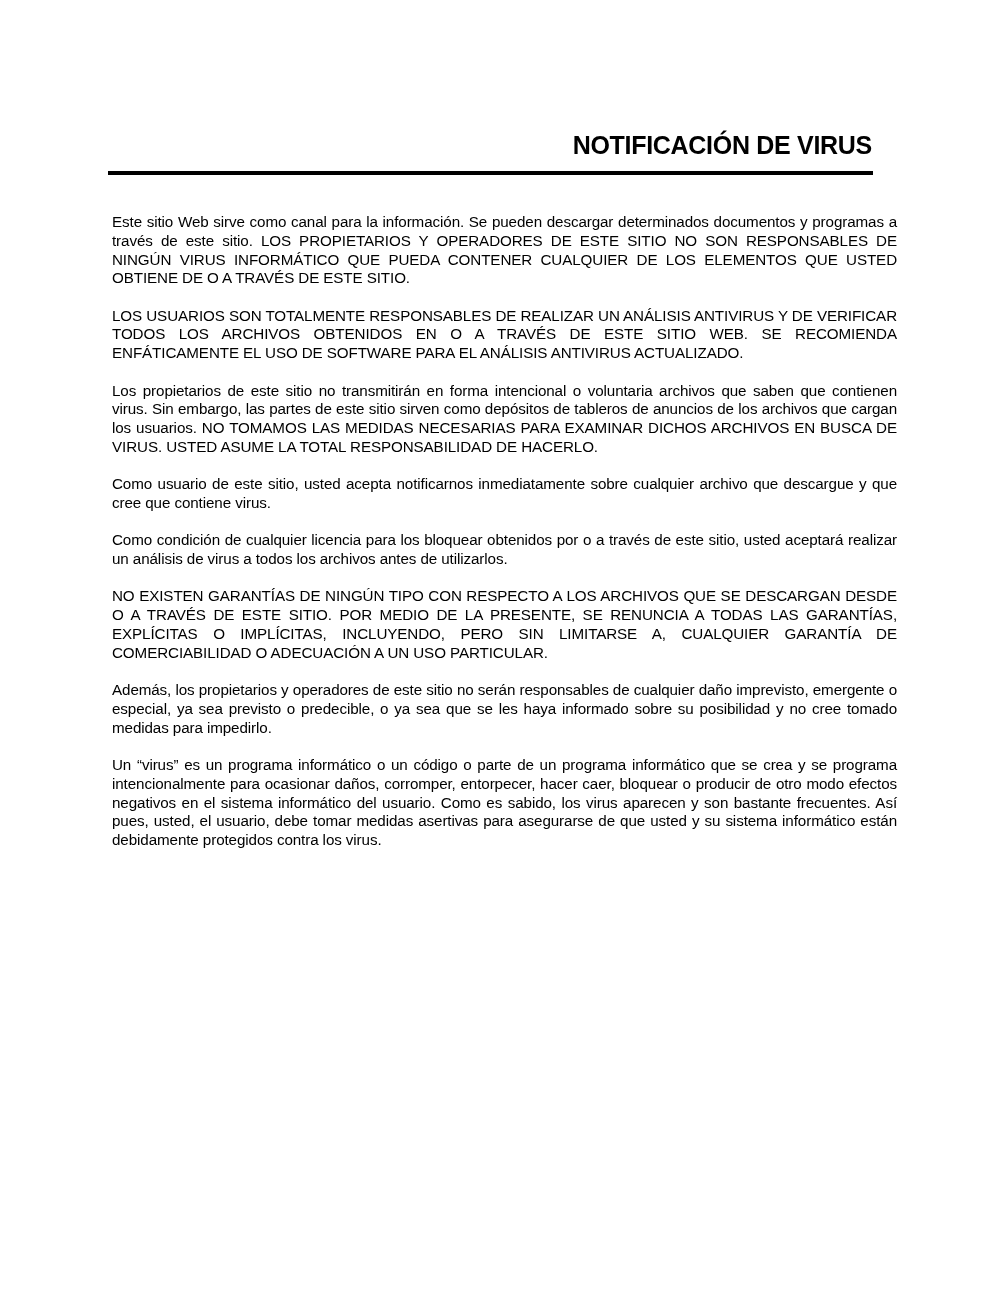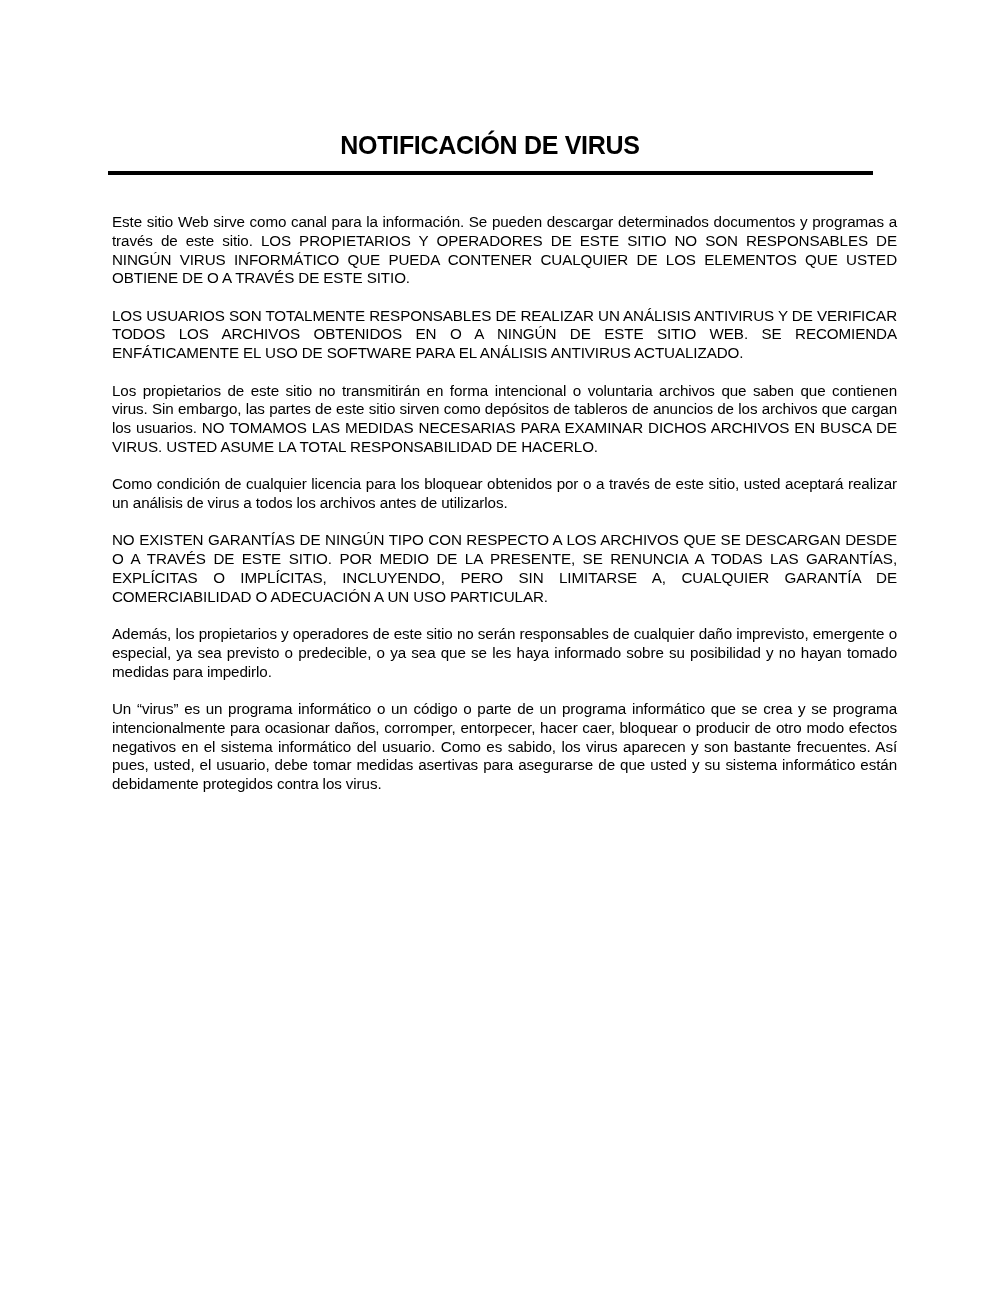--- a/index.html
+++ b/index.html
@@ -21,21 +21,21 @@
       top: 0;
       width: 1000px;
       height: 1290px;
       background: #ffffff;
     }
     .title {
       position: absolute;
       left: 108px;
       width: 764px;
       top: 128px;
-      text-align: center;
+      text-align: right;
       font-size: 25px;
       font-weight: bold;
       letter-spacing: -0.3px;
       line-height: 34px;
       margin: 0;
     }
     .rule {
       position: absolute;
       left: 108px;
       top: 171px;
@@ -59,20 +59,21 @@
   </style>
 </head>
 <body>
 
 <div class="page">
   <h1 class="title">NOTIFICACIÓN DE VIRUS</h1>
   <div class="rule"></div>
 
   <div class="body-text">
     <p class="para">Este sitio Web sirve como canal para la información. Se pueden descargar determinados documentos y programas a través de este sitio. LOS PROPIETARIOS Y OPERADORES DE ESTE SITIO NO SON RESPONSABLES DE NINGÚN VIRUS INFORMÁTICO QUE PUEDA CONTENER CUALQUIER DE LOS ELEMENTOS QUE USTED OBTIENE DE O A TRAVÉS DE ESTE SITIO.</p>
-    <p class="para">LOS USUARIOS SON TOTALMENTE RESPONSABLES DE REALIZAR UN ANÁLISIS ANTIVIRUS Y DE VERIFICAR TODOS LOS ARCHIVOS OBTENIDOS EN O A NINGÚN DE ESTE SITIO WEB. SE RECOMIENDA ENFÁTICAMENTE EL USO DE SOFTWARE PARA EL ANÁLISIS ANTIVIRUS ACTUALIZADO.</p>
+    <p class="para">LOS USUARIOS SON TOTALMENTE RESPONSABLES DE REALIZAR UN ANÁLISIS ANTIVIRUS Y DE VERIFICAR TODOS LOS ARCHIVOS OBTENIDOS EN O A TRAVÉS DE ESTE SITIO WEB. SE RECOMIENDA ENFÁTICAMENTE EL USO DE SOFTWARE PARA EL ANÁLISIS ANTIVIRUS ACTUALIZADO.</p>
     <p class="para">Los propietarios de este sitio no transmitirán en forma intencional o voluntaria archivos que saben que contienen virus. Sin embargo, las partes de este sitio sirven como depósitos de tableros de anuncios de los archivos que cargan los usuarios. NO TOMAMOS LAS MEDIDAS NECESARIAS PARA EXAMINAR DICHOS ARCHIVOS EN BUSCA DE VIRUS. USTED ASUME LA TOTAL RESPONSABILIDAD DE HACERLO.</p>
+    <p class="para">Como usuario de este sitio, usted acepta notificarnos inmediatamente sobre cualquier archivo que descargue y que cree que contiene virus.</p>
     <p class="para">Como condición de cualquier licencia para los bloquear obtenidos por o a través de este sitio, usted aceptará realizar un análisis de virus a todos los archivos antes de utilizarlos.</p>
     <p class="para">NO EXISTEN GARANTÍAS DE NINGÚN TIPO CON RESPECTO A LOS ARCHIVOS QUE SE DESCARGAN DESDE O A TRAVÉS DE ESTE SITIO. POR MEDIO DE LA PRESENTE, SE RENUNCIA A TODAS LAS GARANTÍAS, EXPLÍCITAS O IMPLÍCITAS, INCLUYENDO, PERO SIN LIMITARSE A, CUALQUIER GARANTÍA DE COMERCIABILIDAD O ADECUACIÓN A UN USO PARTICULAR.</p>
-    <p class="para">Además, los propietarios y operadores de este sitio no serán responsables de cualquier daño imprevisto, emergente o especial, ya sea previsto o predecible, o ya sea que se les haya informado sobre su posibilidad y no hayan tomado medidas para impedirlo.</p>
+    <p class="para">Además, los propietarios y operadores de este sitio no serán responsables de cualquier daño imprevisto, emergente o especial, ya sea previsto o predecible, o ya sea que se les haya informado sobre su posibilidad y no cree tomado medidas para impedirlo.</p>
     <p class="para">Un “virus” es un programa informático o un código o parte de un programa informático que se crea y se programa intencionalmente para ocasionar daños, corromper, entorpecer, hacer caer, bloquear o producir de otro modo efectos negativos en el sistema informático del usuario. Como es sabido, los virus aparecen y son bastante frecuentes. Así pues, usted, el usuario, debe tomar medidas asertivas para asegurarse de que usted y su sistema informático están debidamente protegidos contra los virus.</p>
   </div>
 </div>
 
 </body></html>

